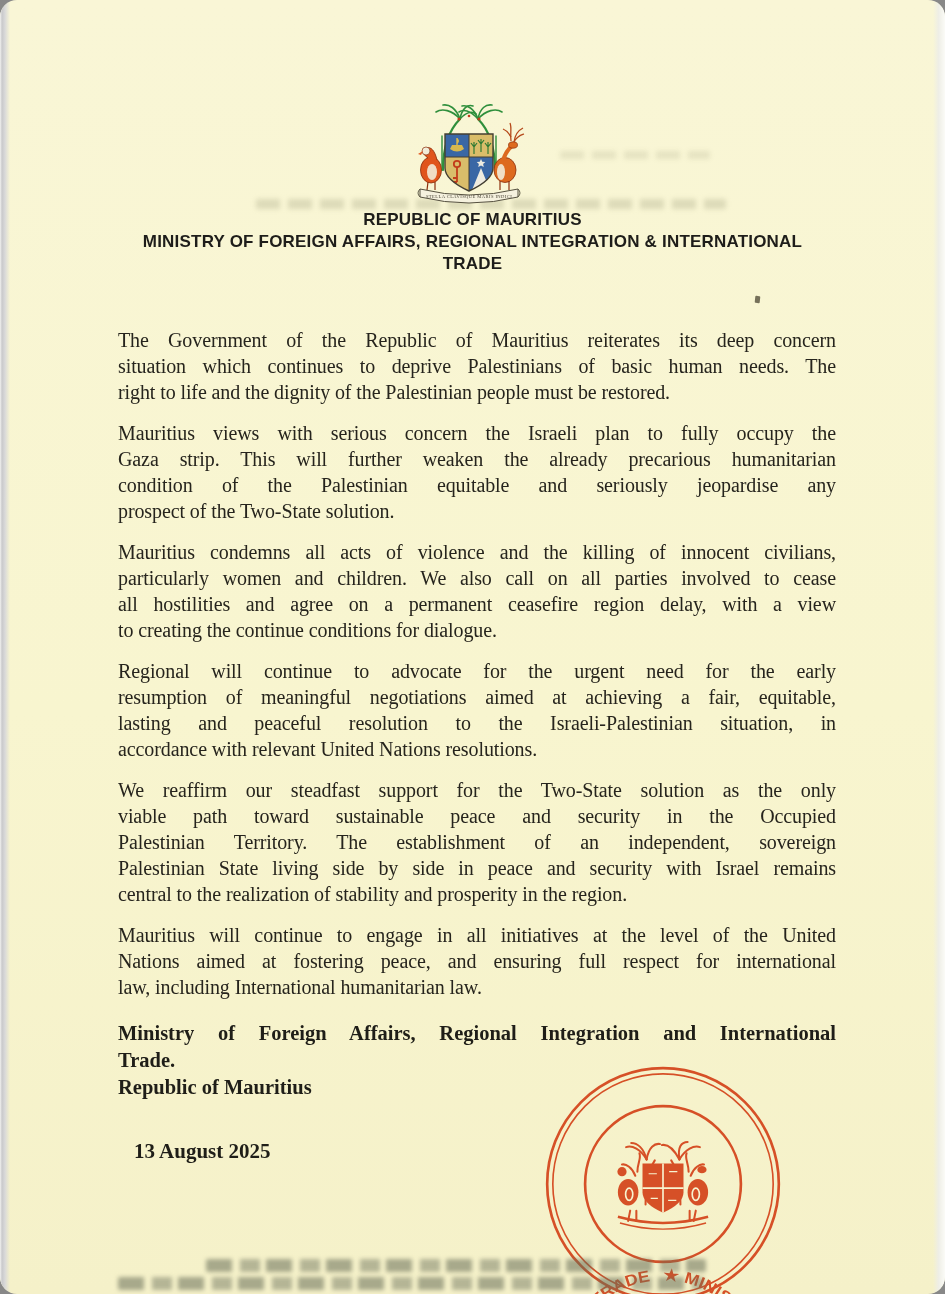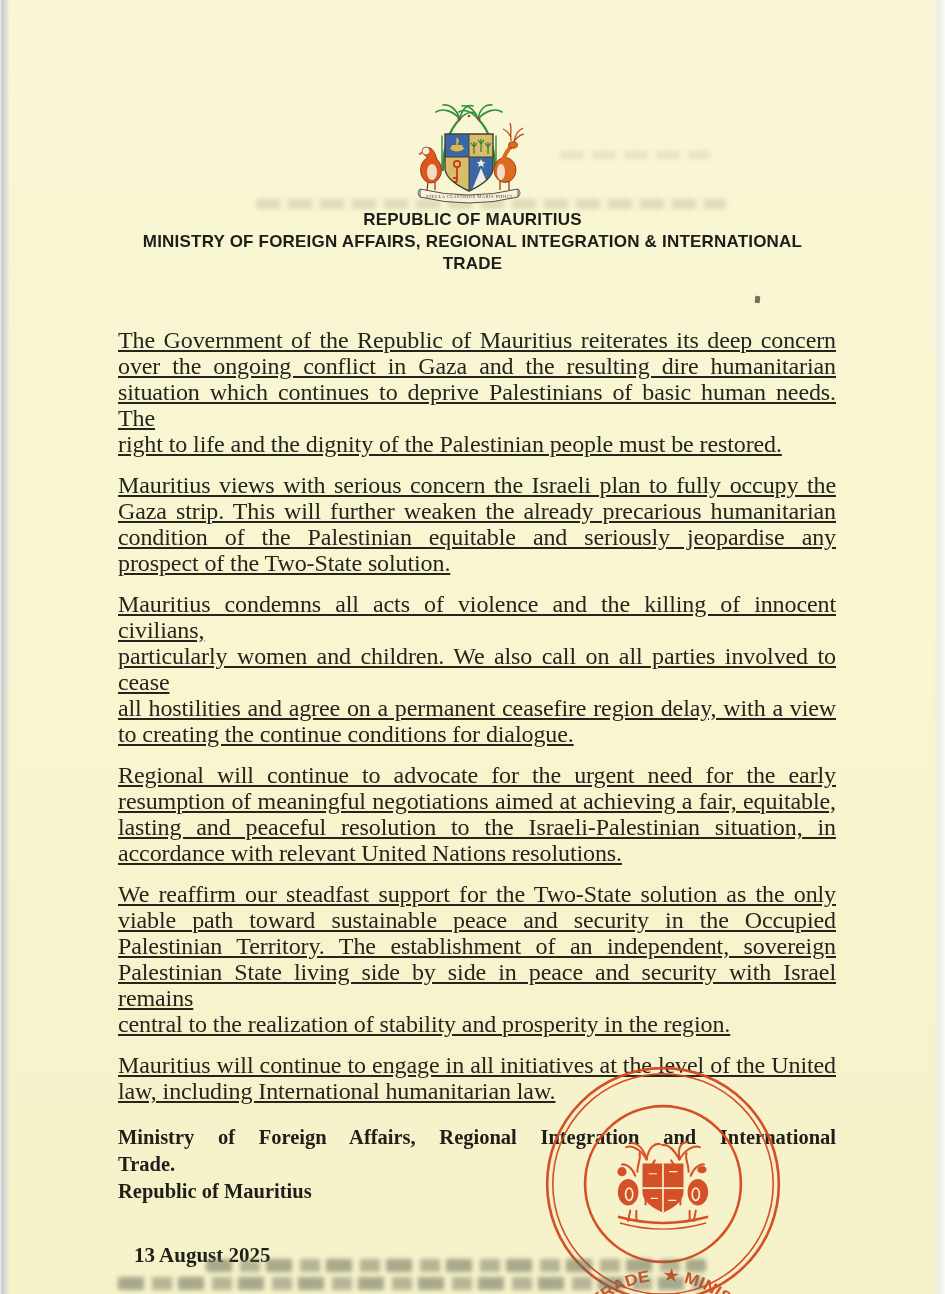--- a/index.html
+++ b/index.html
@@ -1,37 +1,38 @@
 <!DOCTYPE html>
 <html><head>
 <meta charset="utf-8">
 <style>
   html,body { margin:0; padding:0; background:#888; }
   .page {
     position:relative; width:945px; height:1294px; overflow:hidden;
     background: linear-gradient(180deg,#f9f6d6 0%, #f8f5cf 55%, #f5f1c9 100%);
     font-family:"Liberation Serif", serif;
+    border-radius:17px;
   }
   
   .edge-left { position:absolute; left:0; top:0; bottom:0; width:10px;
     background:linear-gradient(90deg,#f2f2f0 0,#c9c9cb 2px,#d9d9d9 5px, rgba(220,220,210,0) 10px); }
   .edge-right { position:absolute; right:0; top:0; bottom:0; width:12px;
     background:linear-gradient(90deg, rgba(240,240,230,0) 0, #eeeee6 45%, #fbfbf7 100%); }
 
   
   .coa { position:absolute; left:402px; top:104px; width:134px; height:104px; }
 
   
   .header-block { position:absolute; top:209px; left:0; width:945px; text-align:center;
     font-family:"Liberation Sans", sans-serif; font-weight:bold; font-size:17px;
     line-height:22px; color:#1e1d1a; letter-spacing:.2px; }
 
   
   .content { position:absolute; left:118px; top:327px; width:718px; color:#26241d; }
-  .para { margin:0 0 15px 0; font-size:24px; line-height:26px; letter-spacing:-0.1px;text-decoration:underline; }
+  .para { margin:0 0 15px 0; font-size:20px; line-height:26px; letter-spacing:-0.1px; }
   .para .line { text-align:justify; text-align-last:justify; }
   .para .line.last { text-align-last:left; }
 
   .sig { margin-top:20px; font-weight:bold; font-size:20.5px; line-height:27px; color:#1f1e18; }
   .sig .stretch { text-align:justify; text-align-last:justify; }
 
   .date-line { margin-top:38px; font-weight:bold; font-size:21px; color:#1f1e18;margin-left:16px; }
 
   
   .stamp { position:absolute; left:540px; top:1061px; width:246px; height:246px; opacity:.95; }
@@ -153,21 +154,20 @@
 
   <div class="header-block">
     <div>REPUBLIC OF MAURITIUS</div>
     <div>MINISTRY OF FOREIGN AFFAIRS, REGIONAL INTEGRATION &amp; INTERNATIONAL</div>
     <div>TRADE</div>
   </div>
 
   <div class="content">
     <div class="para">
         <div class="line">The Government of the Republic of Mauritius reiterates its deep concern</div>
-        <div class="line">over the ongoing conflict in Gaza and the resulting dire humanitarian</div>
         <div class="line">situation which continues to deprive Palestinians of basic human needs. The</div>
         <div class="line last">right to life and the dignity of the Palestinian people must be restored.</div>
       </div>
     <div class="para">
         <div class="line">Mauritius views with serious concern the Israeli plan to fully occupy the</div>
         <div class="line">Gaza strip. This will further weaken the already precarious humanitarian</div>
         <div class="line">condition of the Palestinian equitable and seriously jeopardise any</div>
         <div class="line last">prospect of the Two-State solution.</div>
       </div>
     <div class="para">
@@ -184,20 +184,21 @@
       </div>
     <div class="para">
         <div class="line">We reaffirm our steadfast support for the Two-State solution as the only</div>
         <div class="line">viable path toward sustainable peace and security in the Occupied</div>
         <div class="line">Palestinian Territory. The establishment of an independent, sovereign</div>
         <div class="line">Palestinian State living side by side in peace and security with Israel remains</div>
         <div class="line last">central to the realization of stability and prosperity in the region.</div>
       </div>
     <div class="para">
         <div class="line">Mauritius will continue to engage in all initiatives at the level of the United</div>
+        <div class="line">Nations aimed at fostering peace, and ensuring full respect for international</div>
         <div class="line last">law, including International humanitarian law.</div>
       </div>
 
     <div class="sig">
       <div class="stretch">Ministry of Foreign Affairs, Regional Integration and International</div>
       <div>Trade.</div>
       <div>Republic of Mauritius</div>
     </div>
 
     <div class="date-line">13 August 2025</div>

